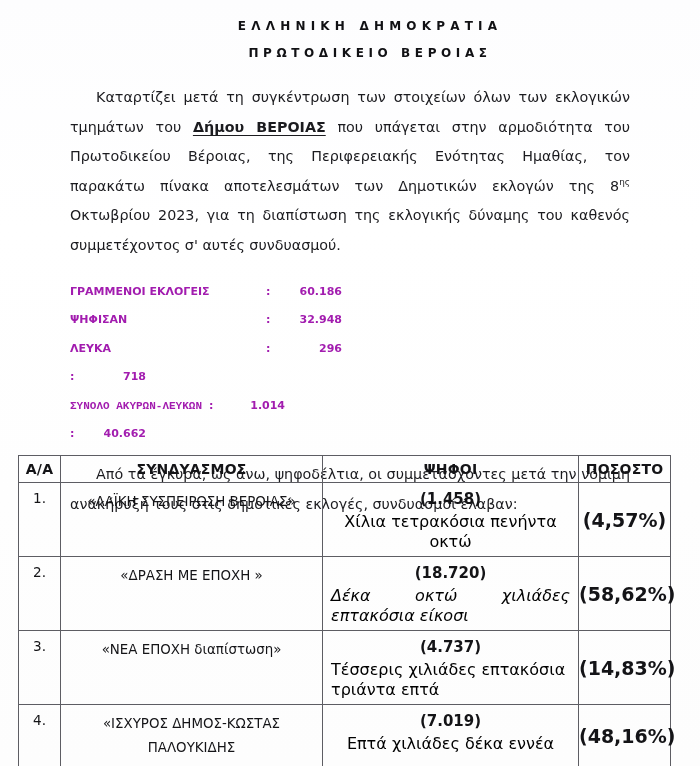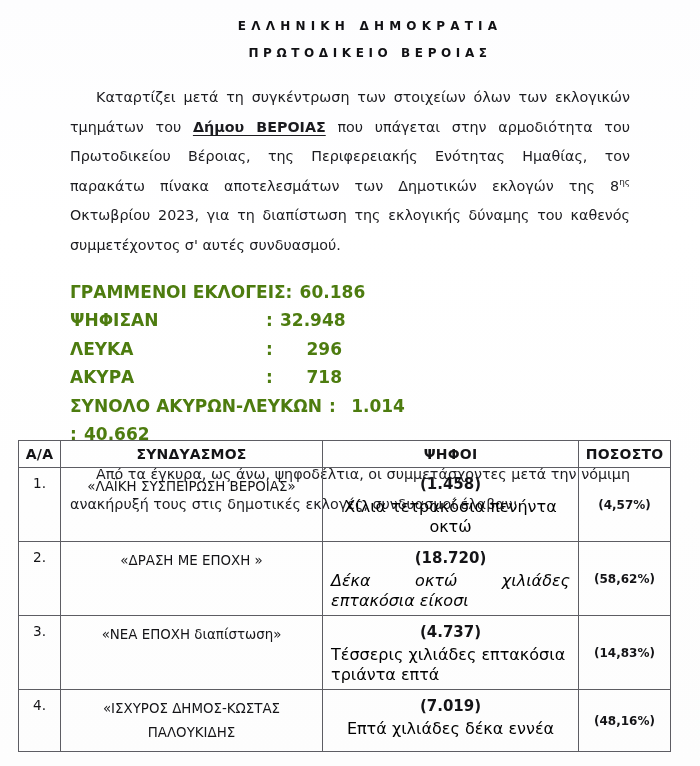--- a/index.html
+++ b/index.html
@@ -66,57 +66,58 @@
 
   
   .stats {
     margin: 0 auto;
     width: 560px;
     padding-top: 14px;
   }
   .stat-row {
     display: flex;
     align-items: center;
-    font-size: 17px;
+    font-size: 11px;
     font-weight: 700;
     line-height: 28.4px;
-    color: #4d7c0f;
+    color: #a21caf;
     white-space: nowrap;
   }
   .stat-label {
     display: inline-block;
     min-width: 196px;
   }
   .stat-colon {
     display: inline-block;
     width: 14px;
     text-align: left;
   }
   .stat-value {
     display: inline-block;
     min-width: 62px;
     text-align: right;
   }
   .stat-row.wide .stat-label {
     min-width: 0;
     padding-right: 7px;
+    font-family: Liberation Mono, monospace;
   }
 
   
   .closing {
     margin: 0 auto;
     width: 560px;
     padding-top: 12px;
   }
 
   
   .results-table {
     position: absolute;
     left: 18px;
-    top: 440px;
+    top: 455px;
     width: 652px;
     border-collapse: collapse;
     table-layout: fixed;
     font-size: 13.4px;
     color: #141417;
   }
   .results-table th,
   .results-table td {
     border: 1px solid #5d5d63;
     padding: 0;
@@ -146,21 +147,21 @@
     padding: 7px 6px 4px 6px;
     line-height: 24px;
     font-size: 13.4px;
   }
   td.cell-votes {
     padding: 6px 8px 4px 8px;
   }
   td.cell-pct {
     text-align: center;
     vertical-align: middle;
-    font-size: 12px;
+    font-size: 19px;
     font-weight: 700;
     margin-top: 13px;
   }
   .votes-number {
     display: block;
     text-align: center;
     font-weight: 700;
     font-size: 15px;
     line-height: 21px;
     margin-bottom: 2px;
@@ -208,21 +209,20 @@
     <span class="stat-value">32.948</span>
   </div>
 
   <div class="stat-row">
     <span class="stat-label">ΛΕΥΚΑ</span>
     <span class="stat-colon">:</span>
     <span class="stat-value">296</span>
   </div>
 
   <div class="stat-row">
-    <span class="stat-label">ΑΚΥΡΑ</span>
     <span class="stat-colon">:</span>
     <span class="stat-value">718</span>
   </div>
 
   <div class="stat-row wide">
     <span class="stat-label">ΣΥΝΟΛΟ ΑΚΥΡΩΝ-ΛΕΥΚΩΝ</span>
     <span class="stat-colon">:</span>
     <span class="stat-value">1.014</span>
   </div>
 

